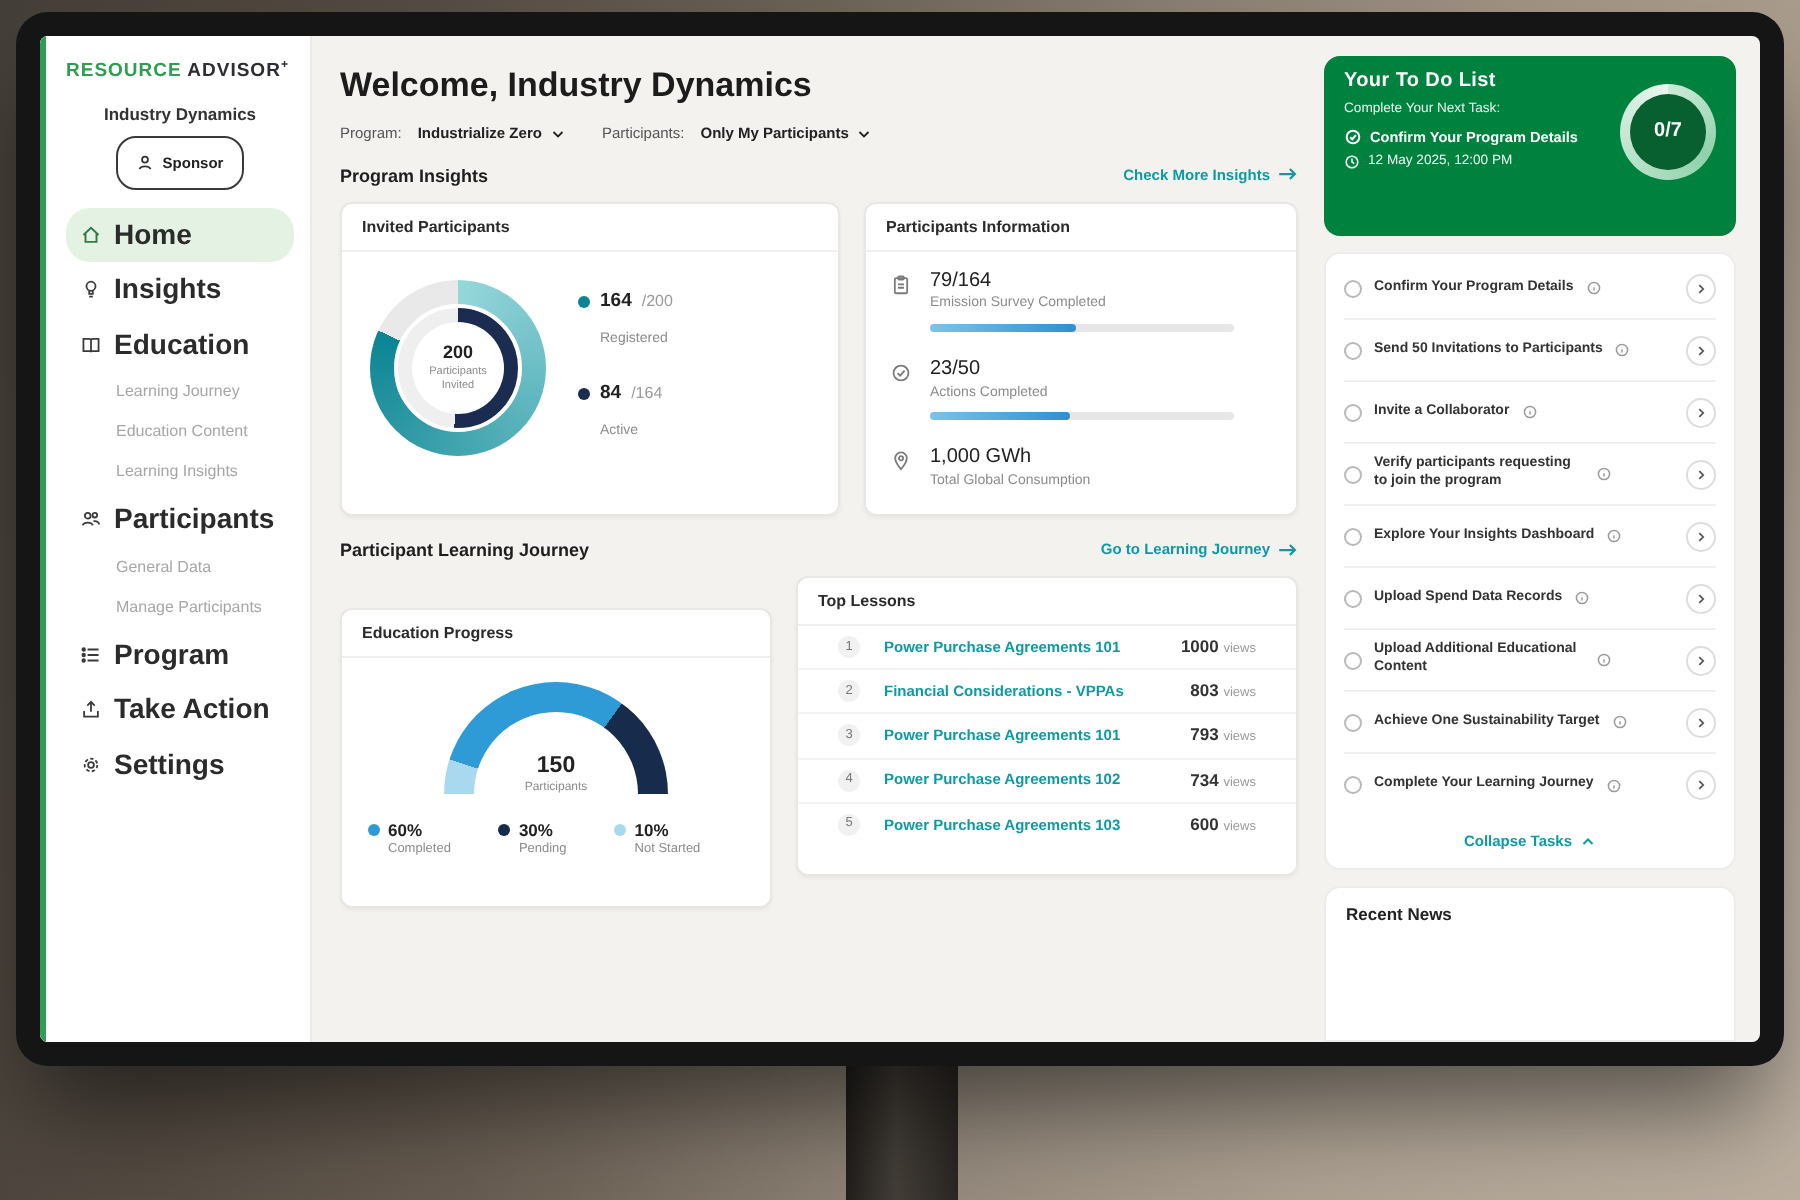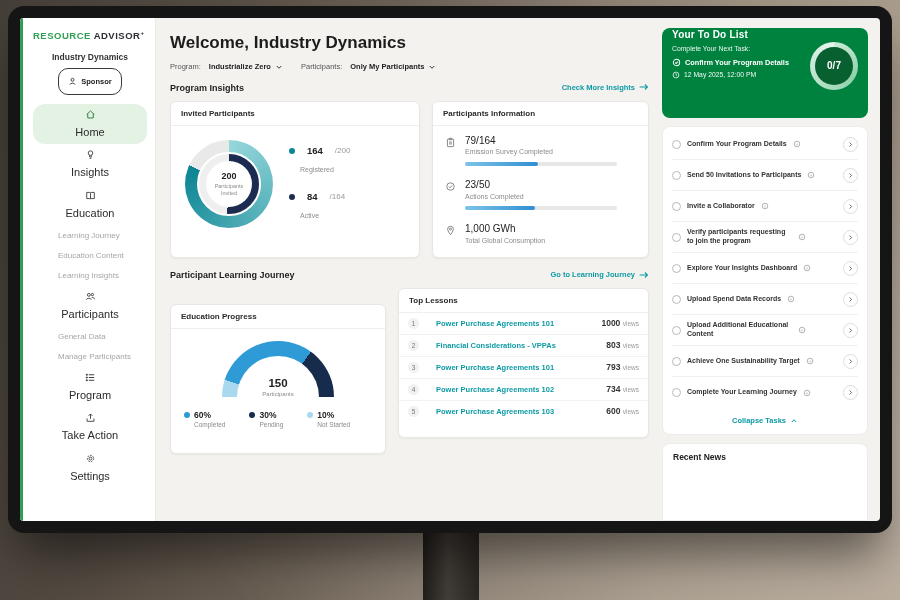--- a/index.html
+++ b/index.html
@@ -17,21 +17,21 @@
   
   .sidebar { width:136px; background:#fff; border-left:3px solid #2f9e53; border-right:1px solid #eceae7;
     padding:12px 8px 8px 10px; display:flex; flex-direction:column; flex-shrink:0; }
   .logo { font-size:9.5px; font-weight:bold; letter-spacing:.5px; }
   .logo .p1 { color:#2f9e53; } .logo .p2 { color:#2d2d36; } .logo .sup { font-size:6px; vertical-align:super; color:#2d2d36; }
   .org { text-align:center; font-weight:bold; color:#333; margin-top:10px; font-size:8.5px; }
   .sponsor { margin:5px auto 9px; display:flex; align-items:center; gap:4px; border:1px solid #3a3a3a;
     border-radius:10px; padding:8px 9px; font-size:7.5px; font-weight:bold; color:#222; width:max-content; cursor:pointer; }
   .nav { display:flex; flex-direction:column; gap:1px; }
   .nav-item { display:flex; align-items:center; gap:6px; padding:4.5px 7px; border-radius:12px;
-    font-size:11px; font-weight:normal; color:#2b2b2b; cursor:pointer;flex-direction:column; }
+    font-size:14px; font-weight:bold; color:#2b2b2b; cursor:pointer; }
   .nav-item.active { background:#e4f2e4; }
   .nav-sub { padding:4.5px 7px 4.5px 25px; color:#a6a6a6; font-size:8px; font-weight:normal; cursor:pointer; }
   .nav-item svg { flex-shrink:0; }
 
   
   .main { flex:1; min-width:0; padding:10px 13px 0 14px; }
   .welcome { font-size:17px; font-weight:bold; color:#1c1c1c; margin:4px 0 9px; }
   .filters { display:flex; align-items:center; gap:8px; font-size:7.5px; color:#666; margin-bottom:11px; }
   .f-label { color:#555; }
   .filter-value { font-weight:bold; color:#222; display:flex; align-items:center; gap:4px; cursor:pointer; margin-right:10px; }
@@ -49,21 +49,21 @@
   .donut-body { display:flex; align-items:center; gap:16px; padding:14px 14px; }
   .donut-outer { width:88px; height:88px; border-radius:50%; display:grid; place-items:center; flex-shrink:0;
     background:conic-gradient(#96d7db, #0b8493 calc(var(--p1)*3.6deg), #e9e9e9 0 360deg); }
   .donut-inner { width:64px; height:64px; border-radius:50%; border:2px solid #fff; display:grid; place-items:center;
     background:conic-gradient(#1c2b50 0 calc(var(--p2)*3.6deg), #efefef 0 360deg); }
   .donut-hole { width:46px; height:46px; border-radius:50%; background:#fff; display:flex; flex-direction:column;
     align-items:center; justify-content:center; text-align:center; }
   .donut-hole .v { font-size:9px; font-weight:bold; color:#222; }
   .donut-hole .l { font-size:5.5px; color:#8b8b8b; width:40px; }
   .leg { display:flex; flex-direction:column; gap:14px; }
-  .leg-item .line1 { display:flex; align-items:center; gap:12px; }
+  .leg-item .line1 { display:flex; align-items:center; gap:5px; }
   .dot { width:6px; height:6px; border-radius:50%; flex-shrink:0; }
   .leg-item .v { font-size:9.5px; font-weight:bold; color:#222; }
   .leg-item .of { font-size:8px; color:#9a9a9a; font-weight:normal; }
   .leg-item .l { font-size:7px; color:#8b8b8b; margin-left:11px; }
 
   
   .info-row { display:flex; gap:9px; padding:9px 12px 4px; align-items:flex-start; }
   .info-row svg { margin-top:2px; flex-shrink:0; }
   .info-val { font-size:10px; font-weight:normal; color:#222; }
   .info-lab { font-size:7px; color:#8b8b8b; margin-top:1px; }
@@ -78,31 +78,31 @@
   .gauge-hole { position:absolute; left:15px; top:15px; width:82px; height:82px; border-radius:50%; background:#fff; }
   .gauge-center { position:absolute; left:0; bottom:0; width:100%; text-align:center; }
   .gauge-center .v { font-size:11.5px; font-weight:bold; color:#222; }
   .gauge-center .l { font-size:6px; color:#8b8b8b; }
   .gauge-leg { display:flex; gap:24px; padding:8px 13px 0; }
   .gauge-leg .line1 { display:flex; align-items:center; gap:4px; }
   .gauge-leg .v { font-size:8.5px; font-weight:bold; color:#222; }
   .gauge-leg .l { font-size:6.5px; color:#8b8b8b; margin-left:10px; }
 
   
-  .lesson-row { display:flex; align-items:center; gap:17px; padding:5px 9px; border-bottom:1px solid #f2f2f2; }
+  .lesson-row { display:flex; align-items:center; gap:12px; padding:5px 20px; border-bottom:1px solid #f2f2f2; }
   .lesson-row:last-child { border-bottom:none; }
   .lesson-num { width:11px; height:11px; border-radius:50%; background:#f1f1f1; color:#777; font-size:6.5px;
     display:grid; place-items:center; flex-shrink:0; }
   .lesson-title { font-size:7.5px; font-weight:bold; color:#0c9aa4; flex:1; cursor:pointer; }
   .lesson-views { font-size:8.5px; font-weight:bold; color:#333; }
   .lesson-views .w { font-size:6.5px; color:#9a9a9a; font-weight:normal; }
 
   
   .todo-col { width:218px; flex-shrink:0; padding:10px 12px 0 0; display:flex; flex-direction:column; overflow:hidden; }
-  .todo-green { background:#00823f; border-radius:8px; padding:1px 10px; color:#fff; position:relative; min-height:90px; }
+  .todo-green { background:#00823f; border-radius:8px; padding:7px 10px; color:#fff; position:relative; min-height:90px; }
   .todo-title { font-size:10px; font-weight:bold; letter-spacing:.2px; }
   .todo-sub { font-size:6.8px; opacity:.92; margin-top:3px; }
   .todo-next { display:flex; align-items:center; gap:4px; font-size:7.3px; font-weight:bold; margin-top:5px; width:130px; }
   .todo-time { display:flex; align-items:center; gap:4px; font-size:6.8px; margin-top:4px; opacity:.95; }
   .todo-ring { position:absolute; right:10px; top:14px; width:48px; height:48px; border-radius:50%;
     background:conic-gradient(#cdebd8, #8fd1ab 120deg, #e9f6ee 360deg); display:grid; place-items:center; }
   .todo-ring-inner { width:38px; height:38px; border-radius:50%; background:#085f30; display:grid; place-items:center;
     font-size:10px; font-weight:bold; color:#fff; }
   .tasks-card { background:#fff; border-radius:8px; margin-top:8px; padding:2px 9px; border:1px solid #ececea; }
   .task-row { display:flex; align-items:center; gap:6px; padding:6px 0; min-height:31px; border-bottom:1px solid #f0f0f0; cursor:pointer; }

